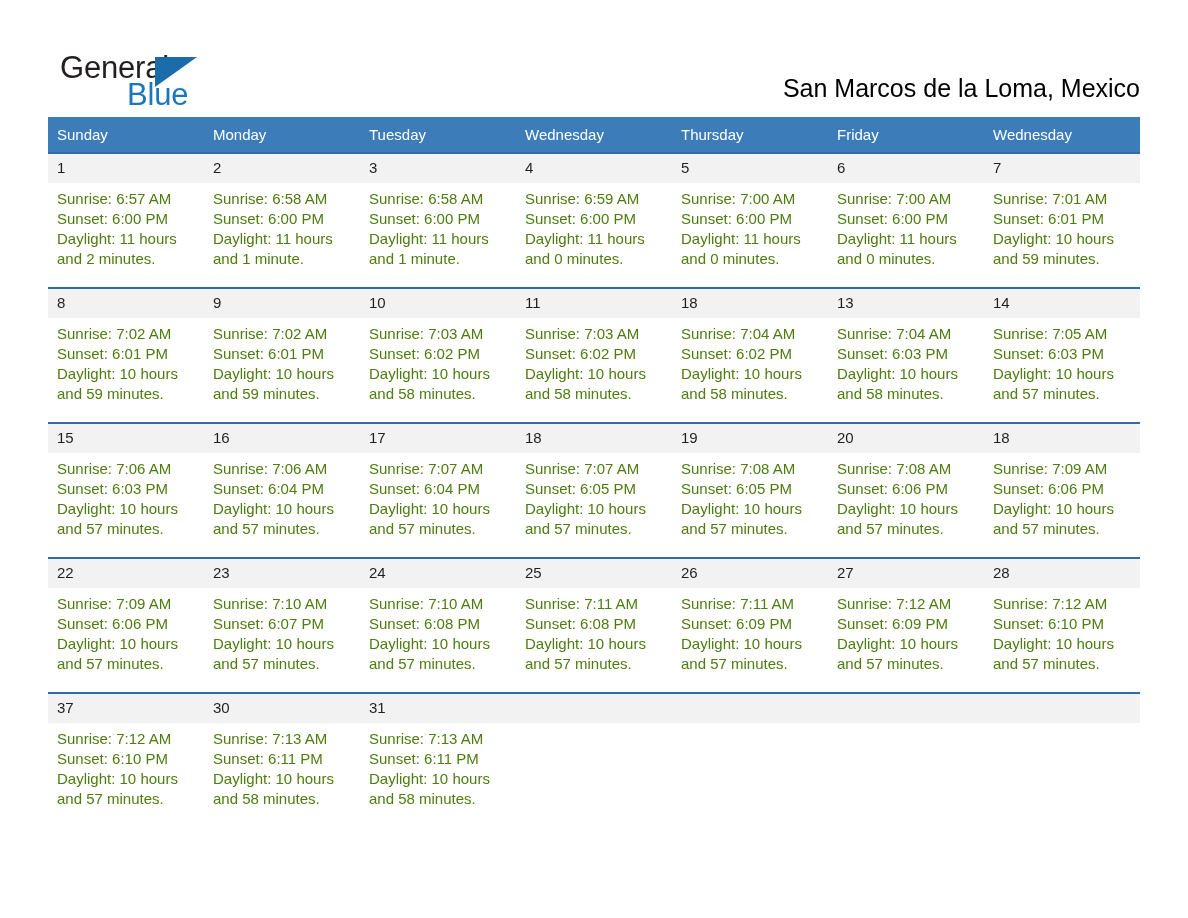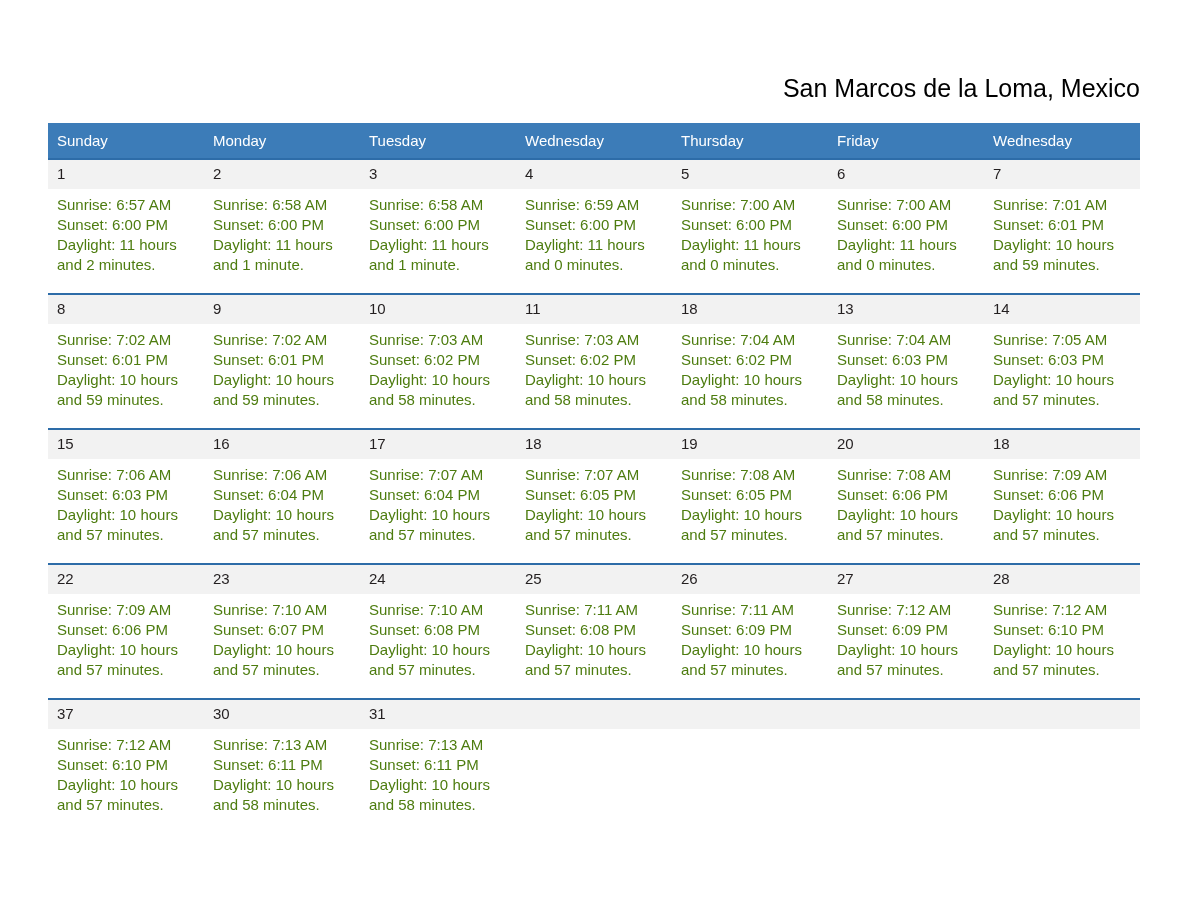--- a/index.html
+++ b/index.html
@@ -78,21 +78,21 @@
   .location {
     font-size: 25px;
     line-height: 32px;
     color: #000000;
     margin: 26px 0 0 0;
     font-weight: normal;
   }
 
   
   .calendar {
-    margin-top: 19px;
+    margin-top: 1px;
     width: 1092px;
     border-collapse: collapse;
     table-layout: fixed;
   }
   .calendar col { width: 156px; }
 
   .dow-row th {
     background: #3c7cb8;
     color: #ffffff;
     font-size: 15px;
@@ -137,20 +137,25 @@
   .info div { white-space: nowrap; }
   .cell-empty .daynum { background: #f2f2f2; }
 </style>
 </head>
 <body>
 
 <div class="page">
 
   <div class="topbar">
 
+    <div class="logo">
+      <span class="logo-general">General</span>
+      <span class="logo-tri"></span>
+      <span class="logo-blue">Blue</span>
+    </div>
 
     <div class="titles">
       <div class="location">San Marcos de la Loma, Mexico</div>
     </div>
 
   </div>
 
   <table class="calendar">
     <colgroup>
       <col>

